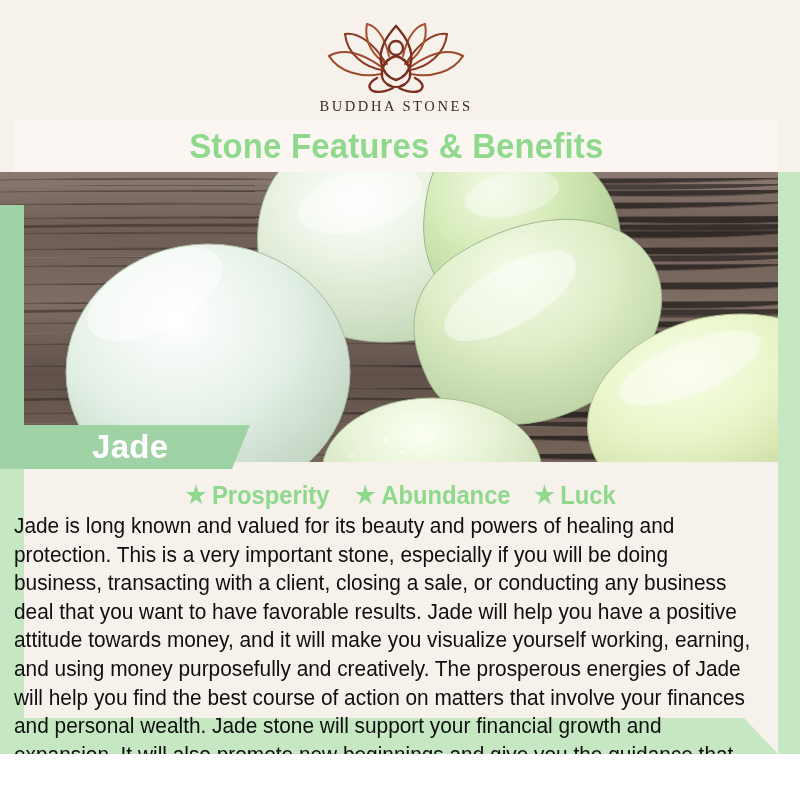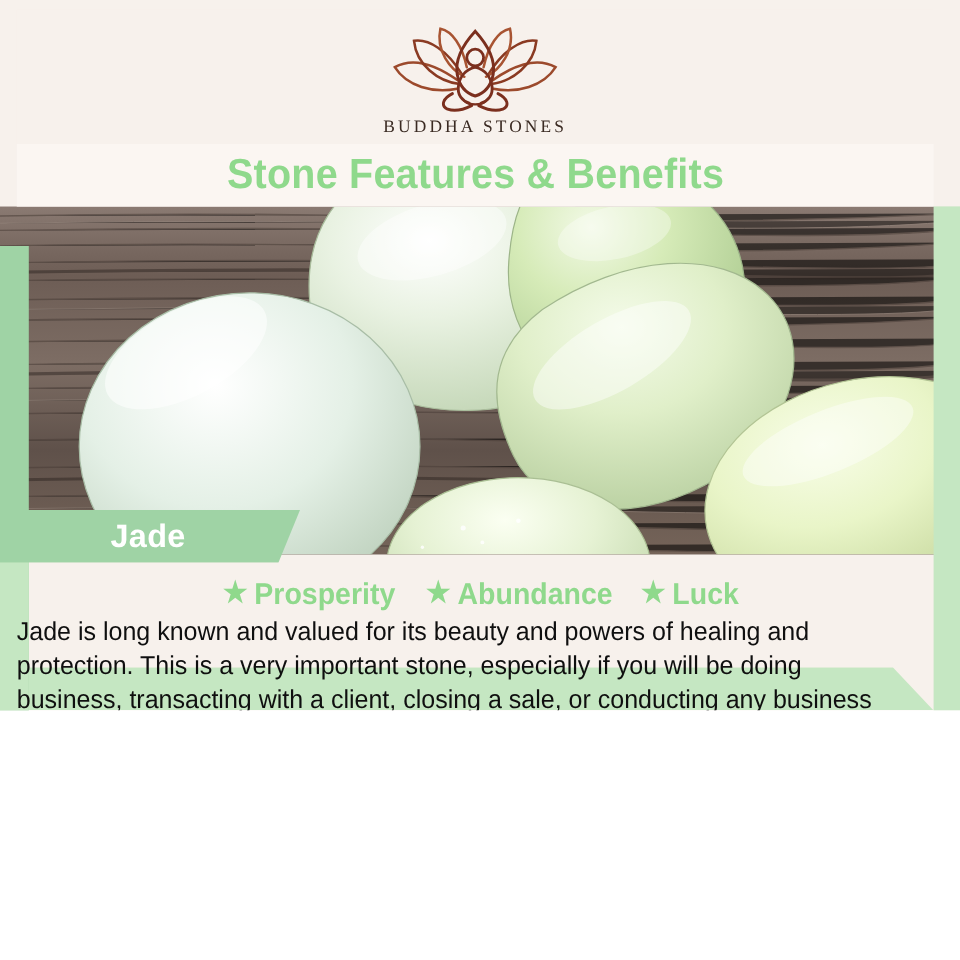--- a/index.html
+++ b/index.html
@@ -4,21 +4,21 @@
 <title>Buddha Stones - Jade</title>
 <style>
   html, body {
     margin: 0;
     padding: 0;
     background: #ffffff;
   }
   #poster {
     position: relative;
     width: 800px;
-    height: 592px;
+    height: 754px;
     overflow: hidden;
     background: #f7f1ec;
     font-family: "Liberation Sans", sans-serif;
   }
 
   
   .green-top {
     position: absolute;
     top: 0; left: 420px; right: 0;
     height: 16px;
@@ -137,21 +137,21 @@
     background: #9fd3a5;
     -webkit-clip-path: polygon(0 0, 100% 0, calc(100% - 18px) 100%, 0 100%);
     clip-path: polygon(0 0, 100% 0, calc(100% - 18px) 100%, 0 100%);
     z-index: 6;
     display: flex;
     align-items: center;
   }
   .jade-label {
     margin-left: 92px;
     color: #ffffff;
-    font-size: 27px;
+    font-size: 33px;
     font-weight: 700;
     letter-spacing: 0.3px;
   }
 
   
   .keywords {
     position: absolute;
     top: 478px; left: 0;
     width: 800px;
     height: 34px;

